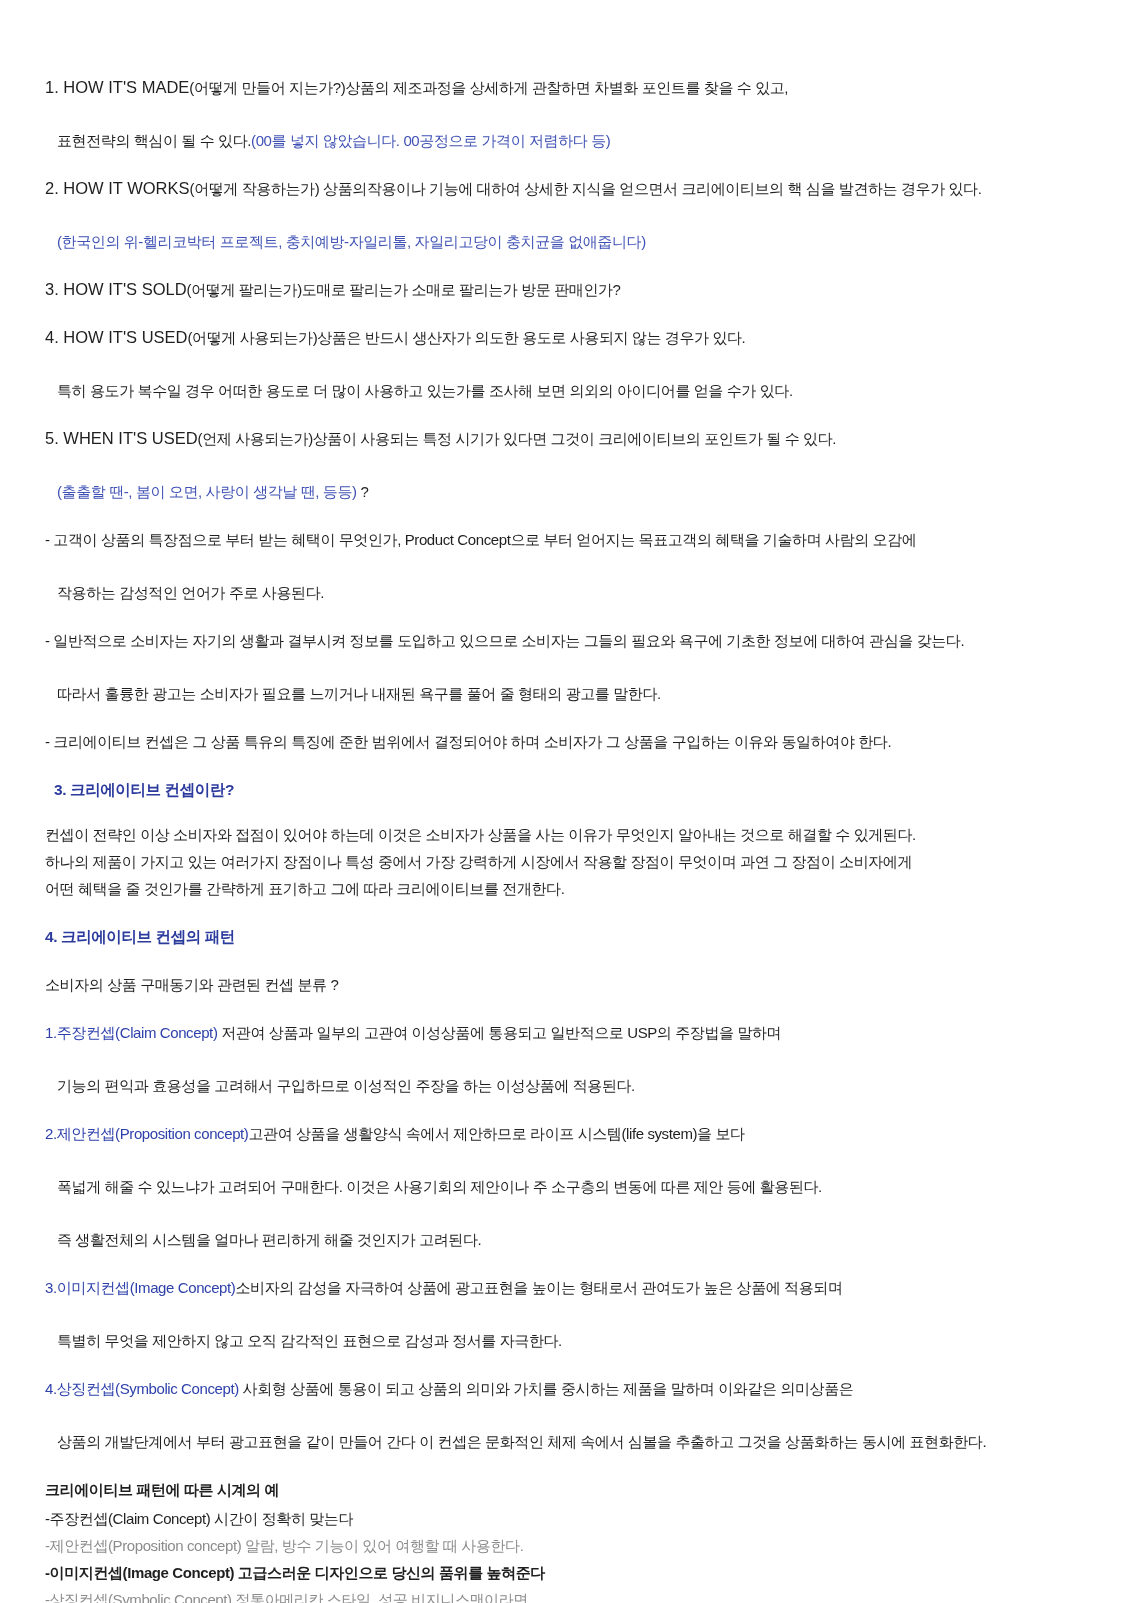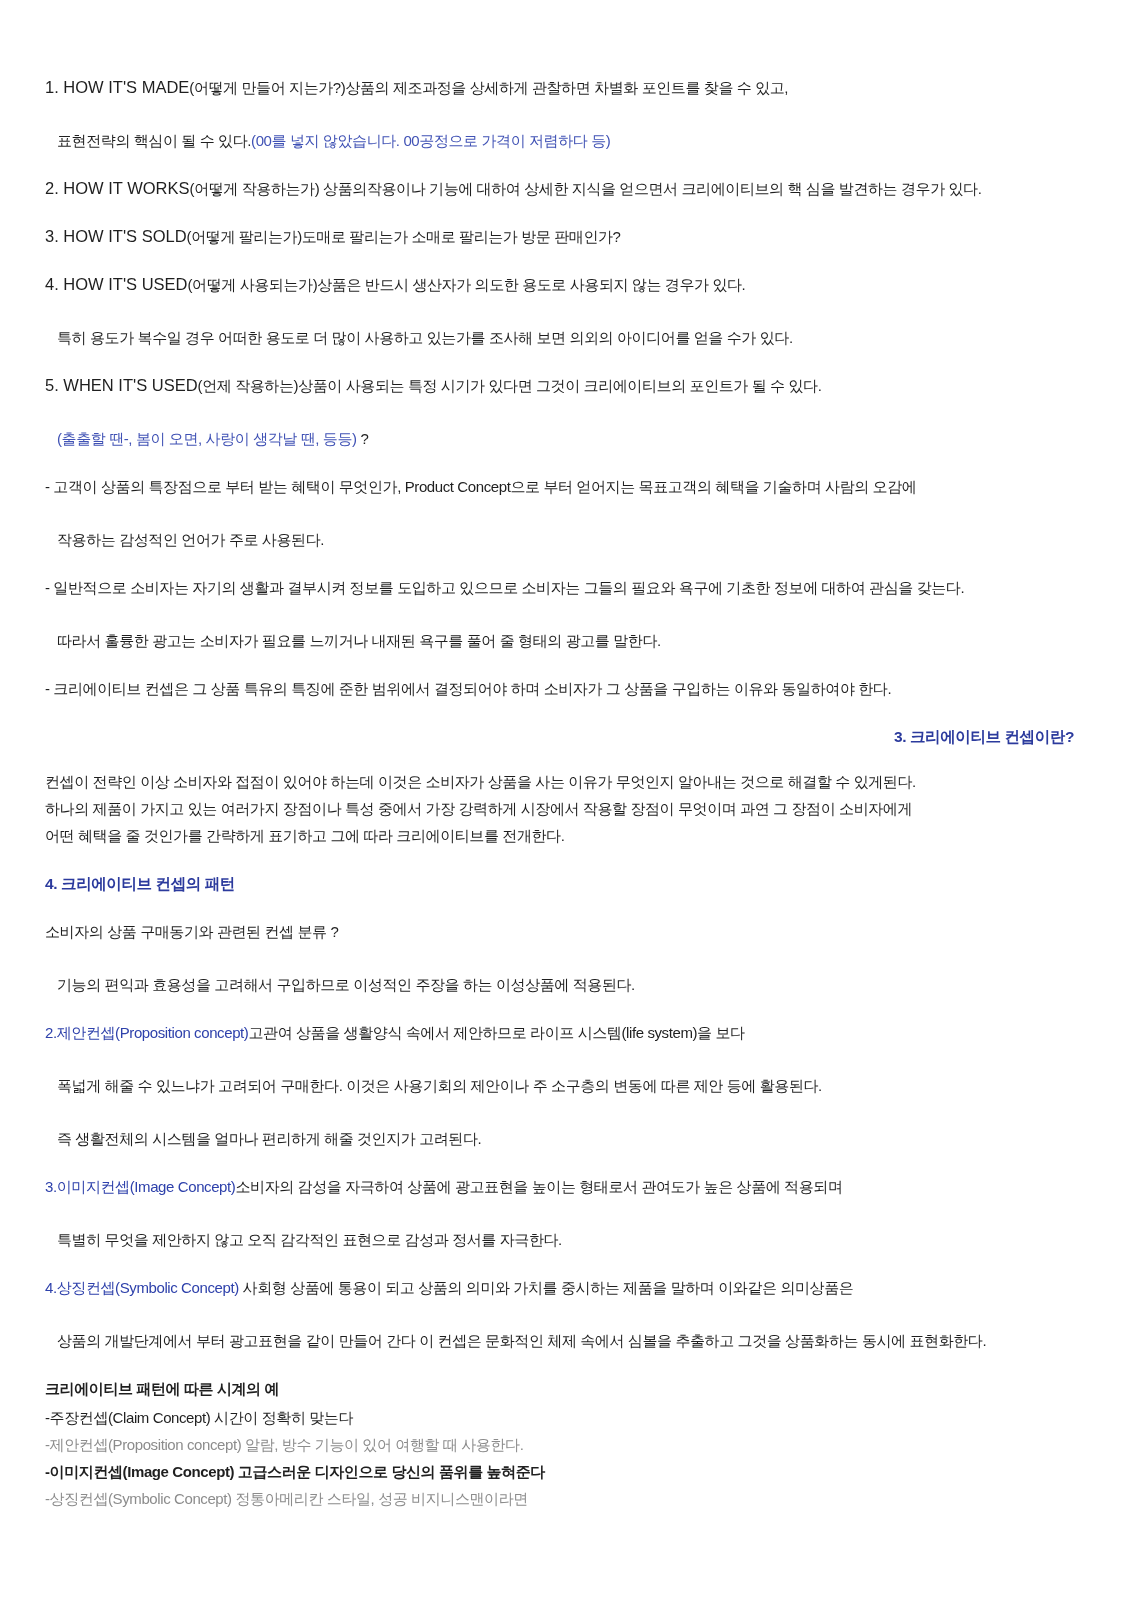--- a/index.html
+++ b/index.html
@@ -8,21 +8,21 @@
     font-family:"Liberation Sans","DejaVu Sans",sans-serif;
     color:#1f1f1f;
   }
   .page{padding:74px 60px 0 45px;}
   .line{
     font-size:15px;line-height:27px;letter-spacing:-0.4px;
     white-space:nowrap;
   }
   .cont{margin-left:12px;margin-top:26px;}
   .para{margin:0 0 21px 0;}
-  .para-tight{margin:0 0 18px 0;text-align:right;}
+  .para-tight{margin:0 0 18px 9px;}
   .en-label{font-size:16.5px;letter-spacing:0;}
   .blue{color:#4052b5;}
   .label-blue{color:#2e41ab;}
   .heading{color:#2b3a9d;font-weight:bold;font-size:15.5px;}
   .mt-lg{margin-top:7px;}
   .gray{color:#8c8c8c;}
   .bold{font-weight:bold;}
   .examples-title{margin-bottom:2px;}
 </style>
 </head>
@@ -30,33 +30,34 @@
 
 <div class="page">
 
   <div class="para">
     <div class="line"><span class="en-label">1. HOW IT'S MADE</span><span>(어떻게 만들어 지는가?)</span><span>상품의 제조과정을 상세하게 관찰하면 차별화 포인트를 찾을 수 있고,</span></div>
     <div class="line cont"><span>표현전략의 핵심이 될 수 있다.</span><span class="blue">(00를 넣지 않았습니다. 00공정으로 가격이 저렴하다 등)</span></div>
   </div>
 
   <div class="para">
     <div class="line"><span class="en-label">2. HOW IT WORKS</span><span>(어떻게 작용하는가)</span><span> 상품의작용이나 기능에 대하여 상세한 지식을 얻으면서 크리에이티브의 핵 심을 발견하는 경우가 있다.</span></div>
+    <div class="line cont blue">(한국인의 위-헬리코박터 프로젝트, 충치예방-자일리톨, 자일리고당이 충치균을 없애줍니다)</div>
   </div>
 
   <div class="para">
     <div class="line"><span class="en-label">3. HOW IT'S SOLD</span><span>(어떻게 팔리는가)</span><span>도매로 팔리는가 소매로 팔리는가 방문 판매인가?</span></div>
   </div>
 
   <div class="para">
     <div class="line"><span class="en-label">4. HOW IT'S USED</span><span>(어떻게 사용되는가)</span><span>상품은 반드시 생산자가 의도한 용도로 사용되지 않는 경우가 있다.</span></div>
     <div class="line cont">특히 용도가 복수일 경우 어떠한 용도로 더 많이 사용하고 있는가를 조사해 보면 의외의 아이디어를 얻을 수가 있다.</div>
   </div>
 
   <div class="para">
-    <div class="line"><span class="en-label">5. WHEN IT'S USED</span><span>(언제 작용하는)</span><span>상품이 사용되는 특정 시기가 있다면 그것이 크리에이티브의 포인트가 될 수 있다.</span></div>
+    <div class="line"><span class="en-label">5. WHEN IT'S USED</span><span>(언제 사용되는가)</span><span>상품이 사용되는 특정 시기가 있다면 그것이 크리에이티브의 포인트가 될 수 있다.</span></div>
     <div class="line cont"><span class="blue">(출출할 땐-, 봄이 오면, 사랑이 생각날 땐, 등등)</span><span> ?</span></div>
   </div>
 
   <div class="para">
     <div class="line">- 고객이 상품의 특장점으로 부터 받는 혜택이 무엇인가, Product Concept으로 부터 얻어지는 목표고객의 혜택을 기술하며 사람의 오감에</div>
     <div class="line cont">작용하는 감성적인 언어가 주로 사용된다.</div>
   </div>
 
   <div class="para">
     <div class="line">- 일반적으로 소비자는 자기의 생활과 결부시켜 정보를 도입하고 있으므로 소비자는 그들의 필요와 욕구에 기초한 정보에 대하여 관심을 갖는다.</div>
@@ -79,20 +80,21 @@
 
   <div class="para mt-lg">
     <div class="line heading">4. 크리에이티브 컨셉의 패턴</div>
   </div>
 
   <div class="para">
     <div class="line">소비자의 상품 구매동기와 관련된 컨셉 분류 ?</div>
   </div>
 
   <div class="para">
+    <div class="line"><span class="label-blue">1.주장컨셉(Claim Concept)</span><span> 저관여 상품과 일부의 고관여 이성상품에 통용되고 일반적으로 USP의 주장법을 말하며</span></div>
     <div class="line cont">기능의 편익과 효용성을 고려해서 구입하므로 이성적인 주장을 하는 이성상품에 적용된다.</div>
   </div>
 
   <div class="para">
     <div class="line"><span class="label-blue">2.제안컨셉(Proposition concept)</span><span>고관여 상품을 생활양식 속에서 제안하므로 라이프 시스템(life system)을 보다</span></div>
     <div class="line cont">폭넓게 해줄 수 있느냐가 고려되어 구매한다. 이것은 사용기회의 제안이나 주 소구층의 변동에 따른 제안 등에 활용된다.</div>
     <div class="line cont">즉 생활전체의 시스템을 얼마나 편리하게 해줄 것인지가 고려된다.</div>
   </div>
 
   <div class="para">

